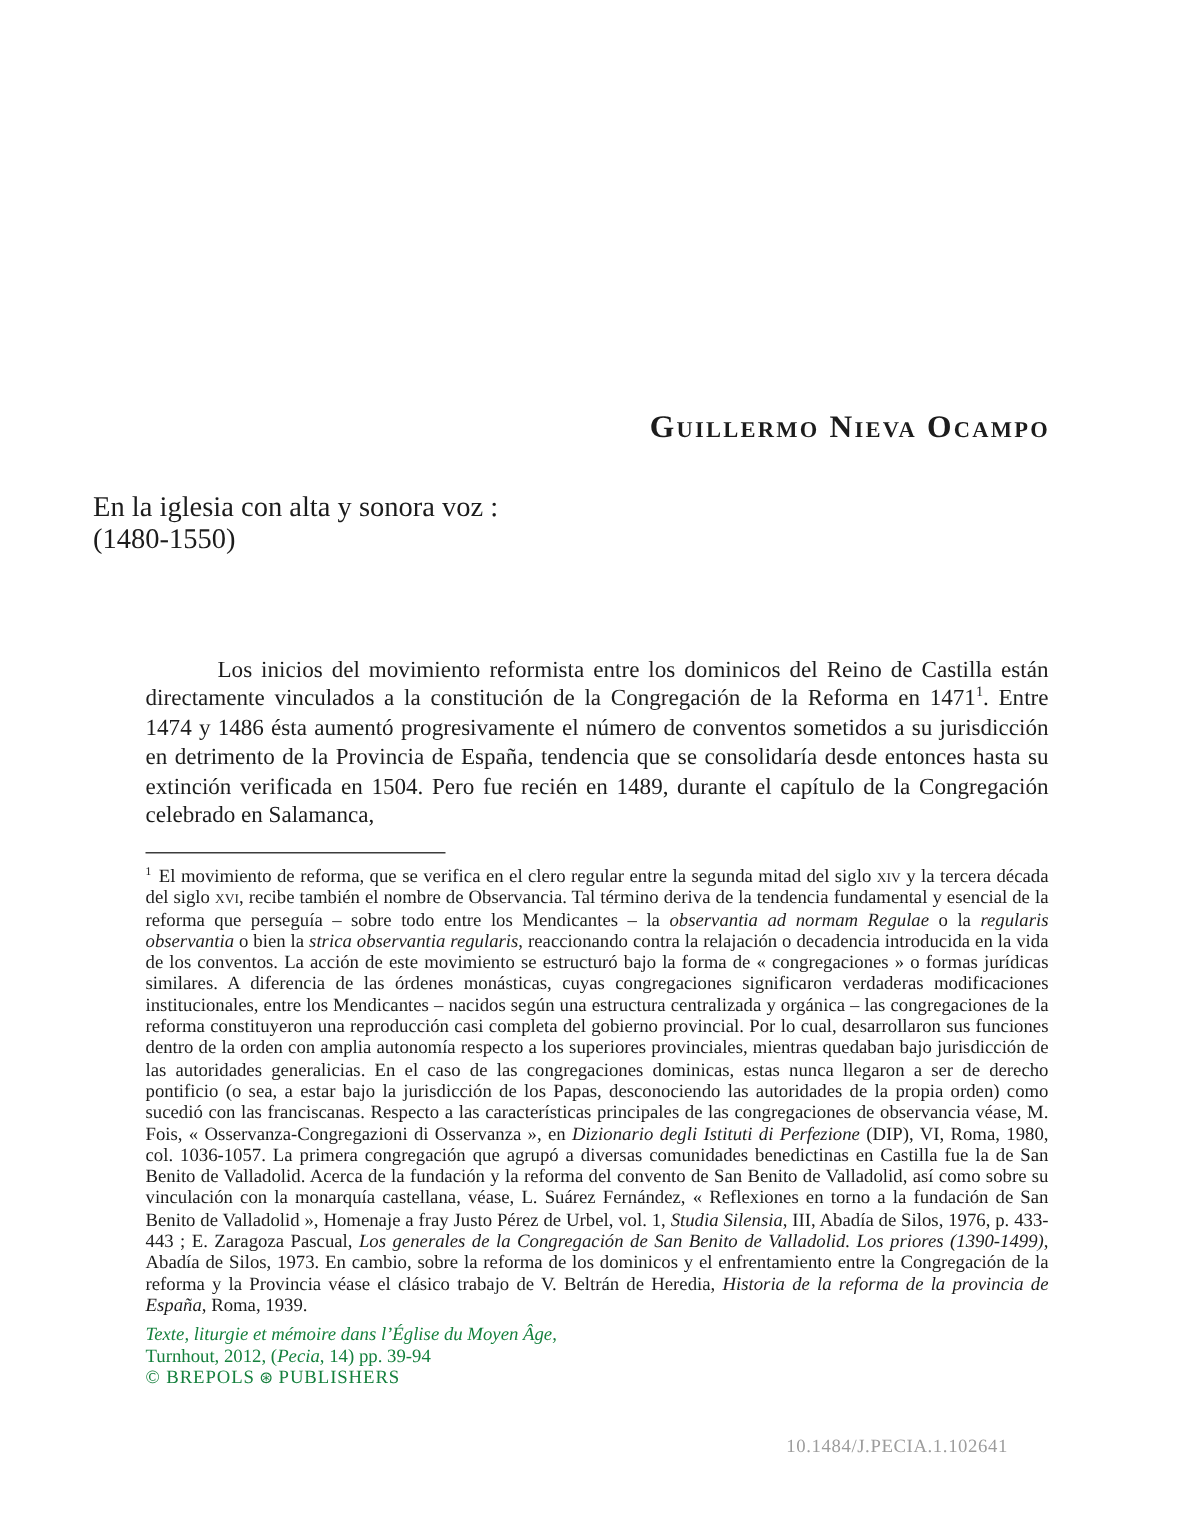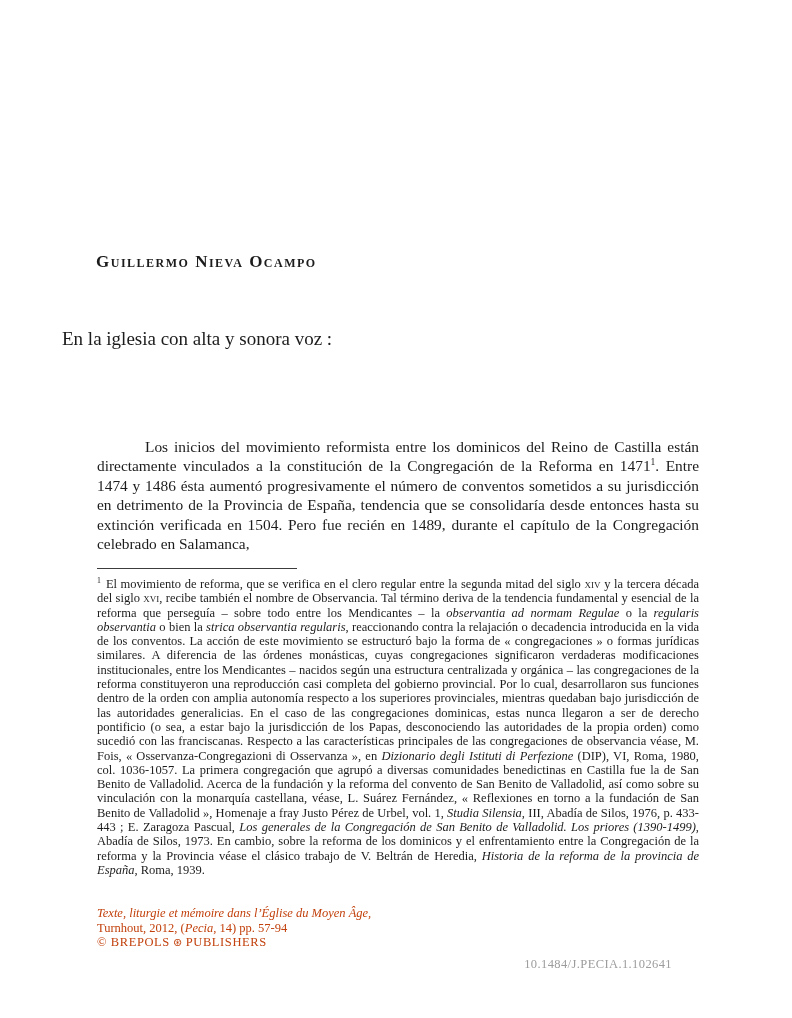--- a/index.html
+++ b/index.html
@@ -11,27 +11,27 @@
     position: relative;
     width: 792px;
     height: 1018px;
     background: #ffffff;
     font-family: "Liberation Serif", serif;
     color: #1c1c1c;
     overflow: hidden;
   }
   .author {
     position: absolute;
-    top: 252px;
+    top: 272px;
     left: 96px;
     width: 604px;
-    text-align: left;
+    text-align: right;
     font-variant: small-caps;
     font-weight: bold;
-    font-size: 17px;
+    font-size: 21px;
     letter-spacing: 1.5px;
   }
   .title {
     position: absolute;
     top: 329px;
     left: 62px;
     width: 700px;
     margin: 0;
     text-align: left;
     font-weight: normal;
@@ -70,26 +70,26 @@
     margin: 0;
     font-size: 12.5px;
     line-height: 14.3px;
     text-align: justify;
   }
   .footnote sup { padding-right: 5px; }
   .it { font-style: italic; }
   .sc { font-variant: small-caps; }
   .footer-block {
     position: absolute;
-    top: 906px;
+    top: 882px;
     left: 97px;
     width: 602px;
     font-size: 12.5px;
     line-height: 14.6px;
-    color: #c2410c;
+    color: #15803d;
   }
   .footer-line1 { font-style: italic; }
   .footer-line3 { letter-spacing: 0.6px; }
   .brepols-logo {
     display: inline-block;
     margin: 0 3px;
     font-size: 11px;
     font-family: "DejaVu Sans", sans-serif;
   }
   .doi {
@@ -103,29 +103,30 @@
 </style>
 </head>
 <body>
 
 <div class="page">
 
   <div class="author">Guillermo Nieva Ocampo</div>
 
   <h1 class="title">
     <span class="title-line">En la iglesia con alta y sonora voz :</span>
+    <span class="title-line">(1480-1550)</span>
   </h1>
 
   <p class="body-par"><span>Los inicios del movimiento reformista entre los dominicos del Reino de Castilla están directamente vinculados a la constitución de la Congregación de la Reforma en 1471</span><sup>1</sup><span>. Entre 1474 y 1486 ésta aumentó progresivamente el número de conventos sometidos a su jurisdicción en detrimento de la Provincia de España, tendencia que se consolidaría desde entonces hasta su extinción verificada en 1504. Pero fue recién en 1489, durante el capítulo de la Congregación celebrado en Salamanca,</span></p>
 
   <div class="footnote-sep"></div>
 
   <p class="footnote"><sup>1</sup><span>El movimiento de reforma, que se verifica en el clero regular entre la segunda mitad del siglo </span><span class="sc">xiv</span><span> y la tercera década del siglo </span><span class="sc">xvi</span><span>, recibe también el nombre de Observancia. Tal término deriva de la tendencia fundamental y esencial de la reforma que perseguía – sobre todo entre los Mendicantes – la </span><span class="it">observantia ad normam Regulae</span><span> o la </span><span class="it">regularis observantia</span><span> o bien la </span><span class="it">strica observantia regularis</span><span>, reaccionando contra la relajación o decadencia introducida en la vida de los conventos. La acción de este movimiento se estructuró bajo la forma de « congregaciones » o formas jurídicas similares. A diferencia de las órdenes monásticas, cuyas congregaciones significaron verdaderas modificaciones institucionales, entre los Mendicantes – nacidos según una estructura centralizada y orgánica – las congregaciones de la reforma constituyeron una reproducción casi completa del gobierno provincial. Por lo cual, desarrollaron sus funciones dentro de la orden con amplia autonomía respecto a los superiores provinciales, mientras quedaban bajo jurisdicción de las autoridades generalicias. En el caso de las congregaciones dominicas, estas nunca llegaron a ser de derecho pontificio (o sea, a estar bajo la jurisdicción de los Papas, desconociendo las autoridades de la propia orden) como sucedió con las franciscanas. Respecto a las características principales de las congregaciones de observancia véase, M. Fois, « Osservanza-Congregazioni di Osservanza », en </span><span class="it">Dizionario degli Istituti di Perfezione</span><span> (DIP), VI, Roma, 1980, col. 1036-1057. La primera congregación que agrupó a diversas comunidades benedictinas en Castilla fue la de San Benito de Valladolid. Acerca de la fundación y la reforma del convento de San Benito de Valladolid, así como sobre su vinculación con la monarquía castellana, véase, L. Suárez Fernández, « Reflexiones en torno a la fundación de San Benito de Valladolid », Homenaje a fray Justo Pérez de Urbel, vol. 1, </span><span class="it">Studia Silensia</span><span>, III, Abadía de Silos, 1976, p. 433-443 ; E. Zaragoza Pascual, </span><span class="it">Los generales de la Congregación de San Benito de Valladolid. Los priores (1390-1499)</span><span>, Abadía de Silos, 1973. En cambio, sobre la reforma de los dominicos y el enfrentamiento entre la Congregación de la reforma y la Provincia véase el clásico trabajo de V. Beltrán de Heredia, </span><span class="it">Historia de la reforma de la provincia de España</span><span>, Roma, 1939.</span></p>
 
   <div class="footer-block">
     <div class="footer-line1">Texte, liturgie et mémoire dans l’Église du Moyen Âge,</div>
-    <div class="footer-line2"><span>Turnhout, 2012, (</span><span class="it">Pecia</span><span>, 14) pp. 57-94</span></div>
+    <div class="footer-line2"><span>Turnhout, 2012, (</span><span class="it">Pecia</span><span>, 14) pp. 39-94</span></div>
     <div class="footer-line3"><span>© BREPOLS</span><span class="brepols-logo">⊛</span><span>PUBLISHERS</span></div>
   </div>
 
   <div class="doi">10.1484/J.PECIA.1.102641</div>
 
 </div>
 
 </body></html>

